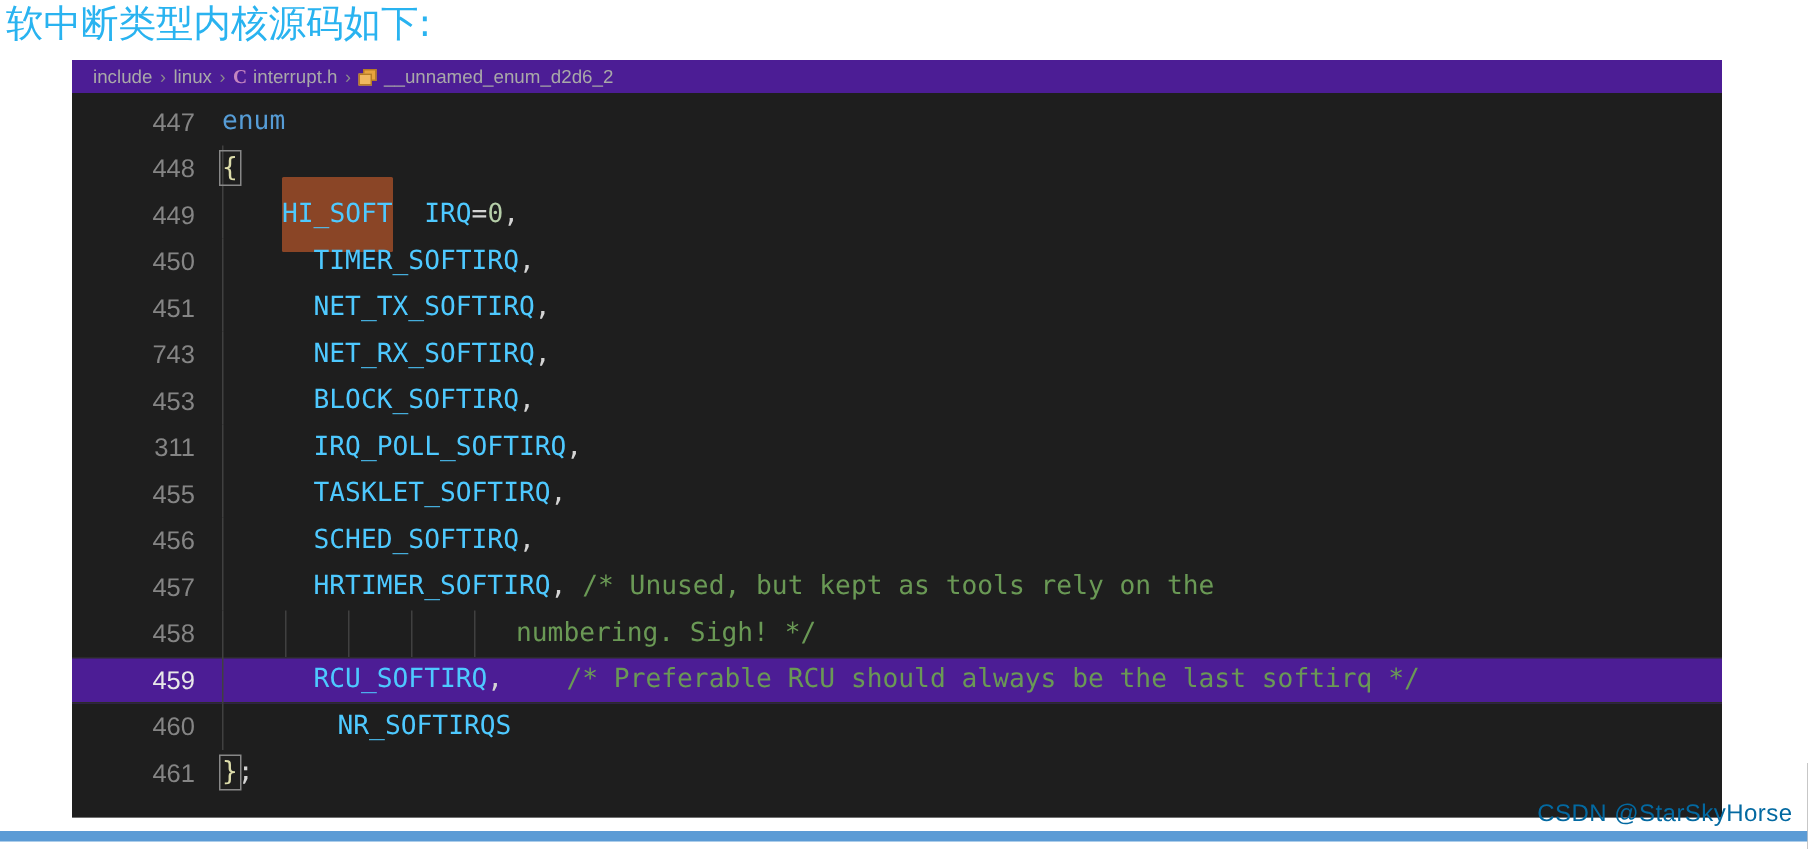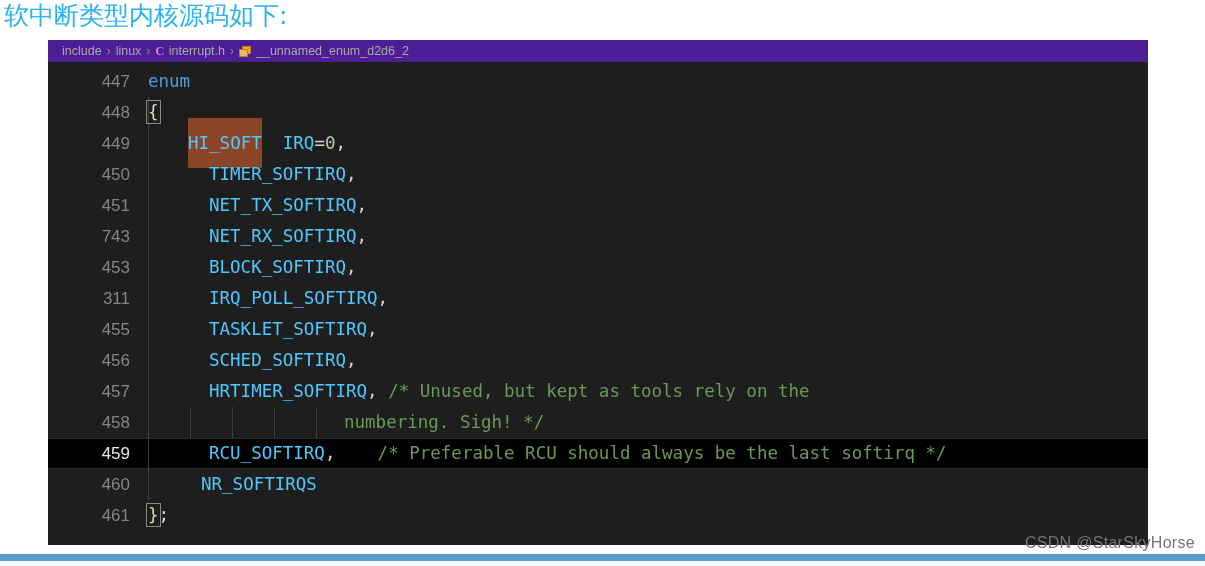--- a/index.html
+++ b/index.html
@@ -102,21 +102,21 @@
   }
 
   .code-line {
     position: relative;
     height: 31px;
     line-height: 31px;
     white-space: pre;
     display: block;
   }
   .code-line.active {
-    background: #000000;
+    background: #4c1d95;
     box-shadow: inset 0 1px 0 #2b2b2b, inset 0 -1px 0 #2b2b2b;
   }
 
   .lineno {
     position: absolute;
     left: 0;
     top: 0;
     width: 82px;
     text-align: right;
     color: #858585;
@@ -165,21 +165,21 @@
     outline-offset: 1px;
   }
 
   
   #watermark {
     position: absolute;
     right: 10px;
     top: 534px;
     font-family: "Liberation Sans", sans-serif;
     font-size: 16px;
-    color: #737373;
+    color: #0369a1;
     letter-spacing: 0.3px;
     white-space: nowrap;
     z-index: 5;
   }
 
   
   #bottom-rule {
     position: absolute;
     left: 0;
     top: 554px;
@@ -292,21 +292,21 @@
 
     <div class="code-line active">
       <span class="lineno">459</span>
       <span class="guide" style="left:100px"></span>
       <span class="code-text" style="left:140px"><span class="ident">RCU_SOFTIRQ</span><span class="punct">,</span>    <span class="comment">/* Preferable RCU should always be the last softirq */</span></span>
     </div>
 
     <div class="code-line">
       <span class="lineno">460</span>
       <span class="guide" style="left:100px"></span>
-      <span class="code-text" style="left:132px"><span class="ident">NR_SOFTIRQS</span></span>
+      <span class="code-text" style="left:156px"><span class="ident">NR_SOFTIRQS</span></span>
     </div>
 
     <div class="code-line">
       <span class="lineno">461</span>
       <span class="code-text"><span class="brace bracket-box">}</span><span class="punct">;</span></span>
     </div>
 
   </div>
 </div>
 

